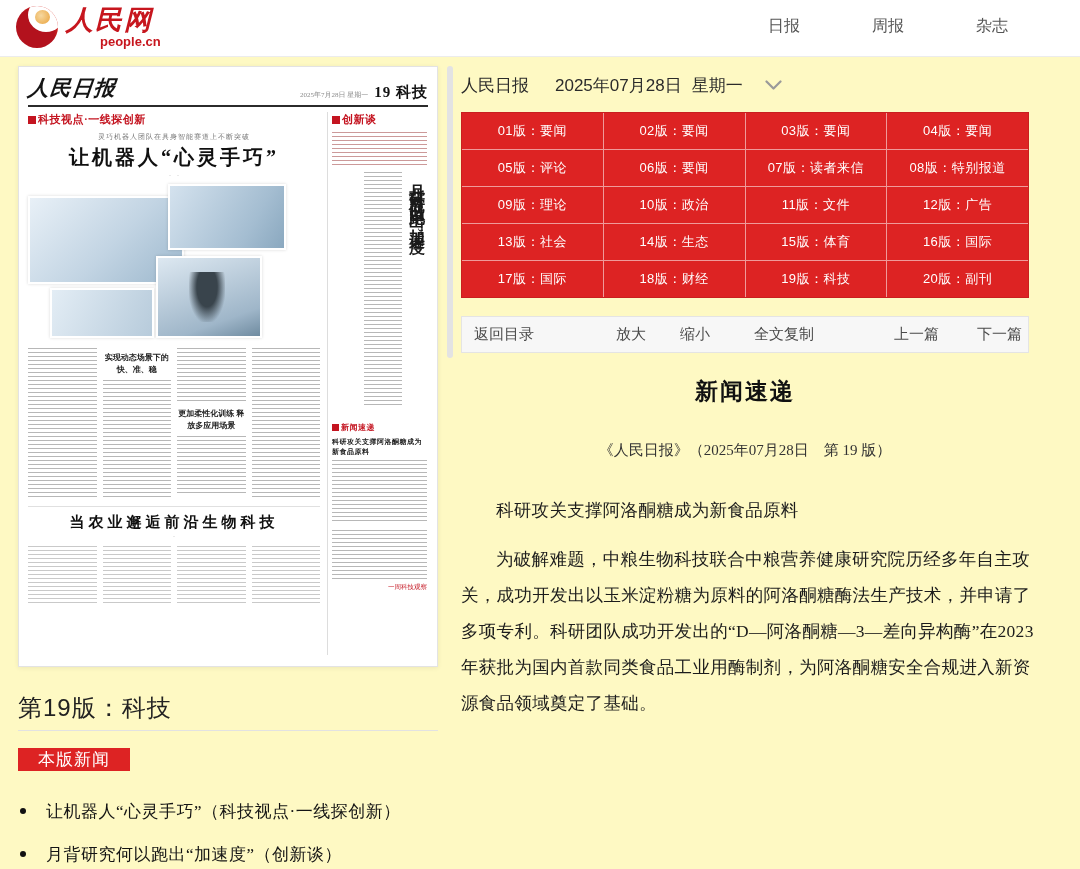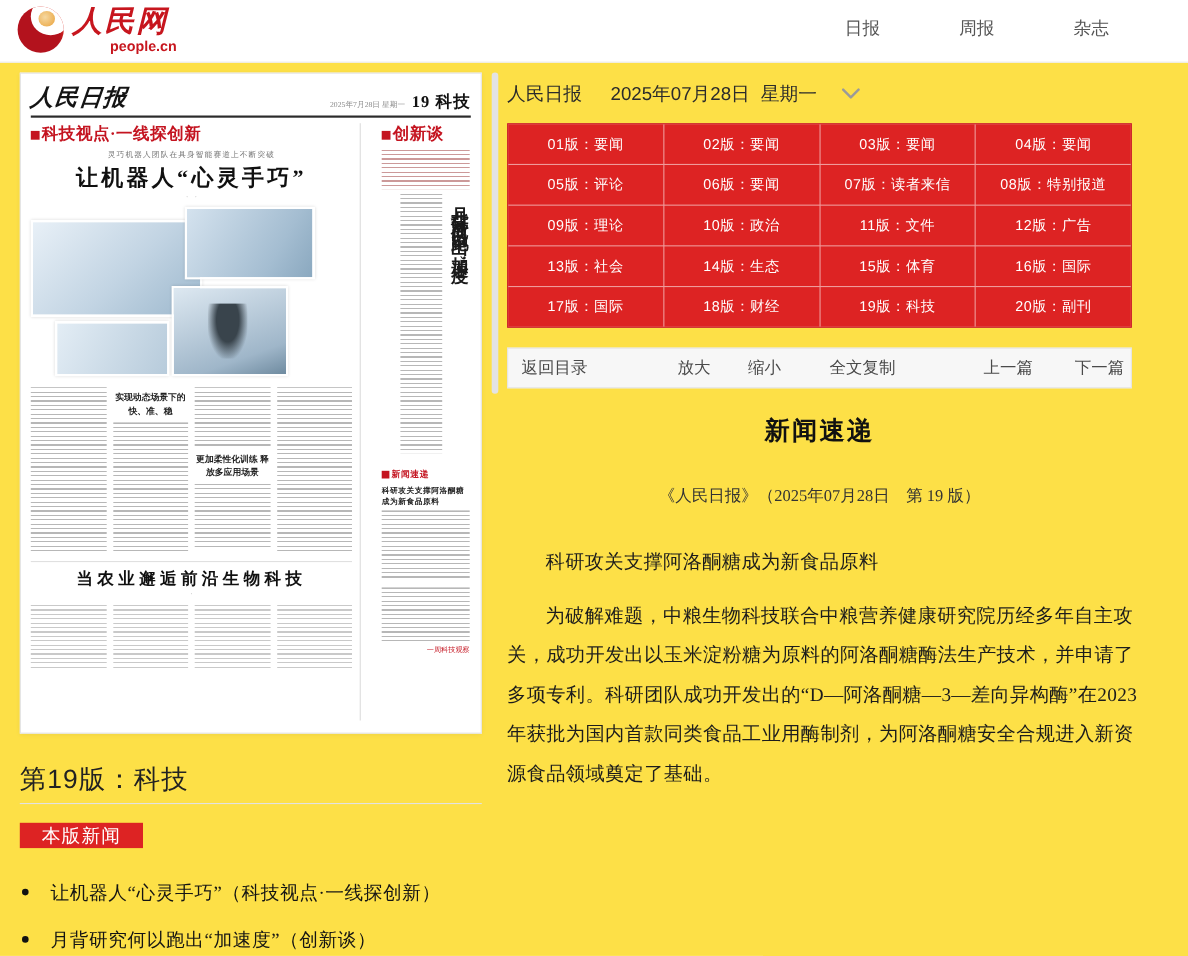--- a/index.html
+++ b/index.html
@@ -1,18 +1,18 @@
 <!DOCTYPE html>
 <html><head>
 <meta charset="utf-8">
 <style>
   * { margin:0; padding:0; box-sizing:border-box; }
   html,body { width:1080px; height:869px; background:#fff; overflow:hidden;
               font-family:"Liberation Sans", sans-serif; }
-  .screen { position:relative; width:1080px; height:869px; background:#fde047; }
+  .screen { position:relative; width:1080px; height:869px; background:#fef9c3; }
 
   
   .hdr { position:absolute; left:0; top:0; width:1080px; height:57px;
          background:#fff; border-bottom:1px solid #ececec; }
   .logo { position:absolute; left:16px; top:6px; display:flex; align-items:center; }
   .logo-ball { position:relative; width:42px; height:42px; border-radius:50%;
                background:radial-gradient(circle at 35% 65%, #b3121d 0 60%, #d8271f 75%, #e8502c 100%);
                overflow:hidden; }
   .logo-ball::before { content:""; position:absolute; right:-6px; top:-8px; width:36px; height:34px;
                border-radius:50%; background:#fff; }
@@ -34,23 +34,23 @@
   .mast { display:flex; align-items:flex-end; justify-content:space-between;
           border-bottom:2px solid #2b2b2b; padding-bottom:3px; }
   .mast-name { font-size:21px; font-weight:bold; font-style:italic; color:#141414;
                letter-spacing:1px; transform:skewX(-6deg); }
   .mast-right { display:flex; align-items:baseline; gap:6px; }
   .mast-date { font-size:7px; color:#8a8a8a; }
   .mast-page { font-size:15px; font-weight:bold; color:#111; letter-spacing:1px; }
 
   .paper-body { display:flex; gap:7px; margin-top:5px; height:543px; }
   .pb-left { width:292px; }
-  .pb-right { width:100px; border-left:1px solid #ddd; padding-left:19px; }
-
-  .red-tag { font-size:15px; font-weight:bold; color:#c41420; letter-spacing:.5px; }
+  .pb-right { width:100px; border-left:1px solid #ddd; padding-left:4px; }
+
+  .red-tag { font-size:11px; font-weight:bold; color:#c41420; letter-spacing:.5px; }
   .red-tag .sq { display:inline-block; width:8px; height:8px; background:#c41420;
                  margin-right:2px; vertical-align:-1px; }
   .kicker { font-size:7px; color:#777; text-align:center; margin:5px 0 2px;
             letter-spacing:1px; }
   .headline1 { font-size:20px; font-weight:bold; color:#101010; text-align:center;
                letter-spacing:3px; }
   .byline { font-size:6px; color:#9a9a9a; text-align:center; margin-top:2px; }
 
   .collage { position:relative; height:158px; margin:5px 0 4px; }
   .ph { position:absolute; border:2px solid #fff; box-shadow:0 0 3px rgba(0,0,0,.15); }

